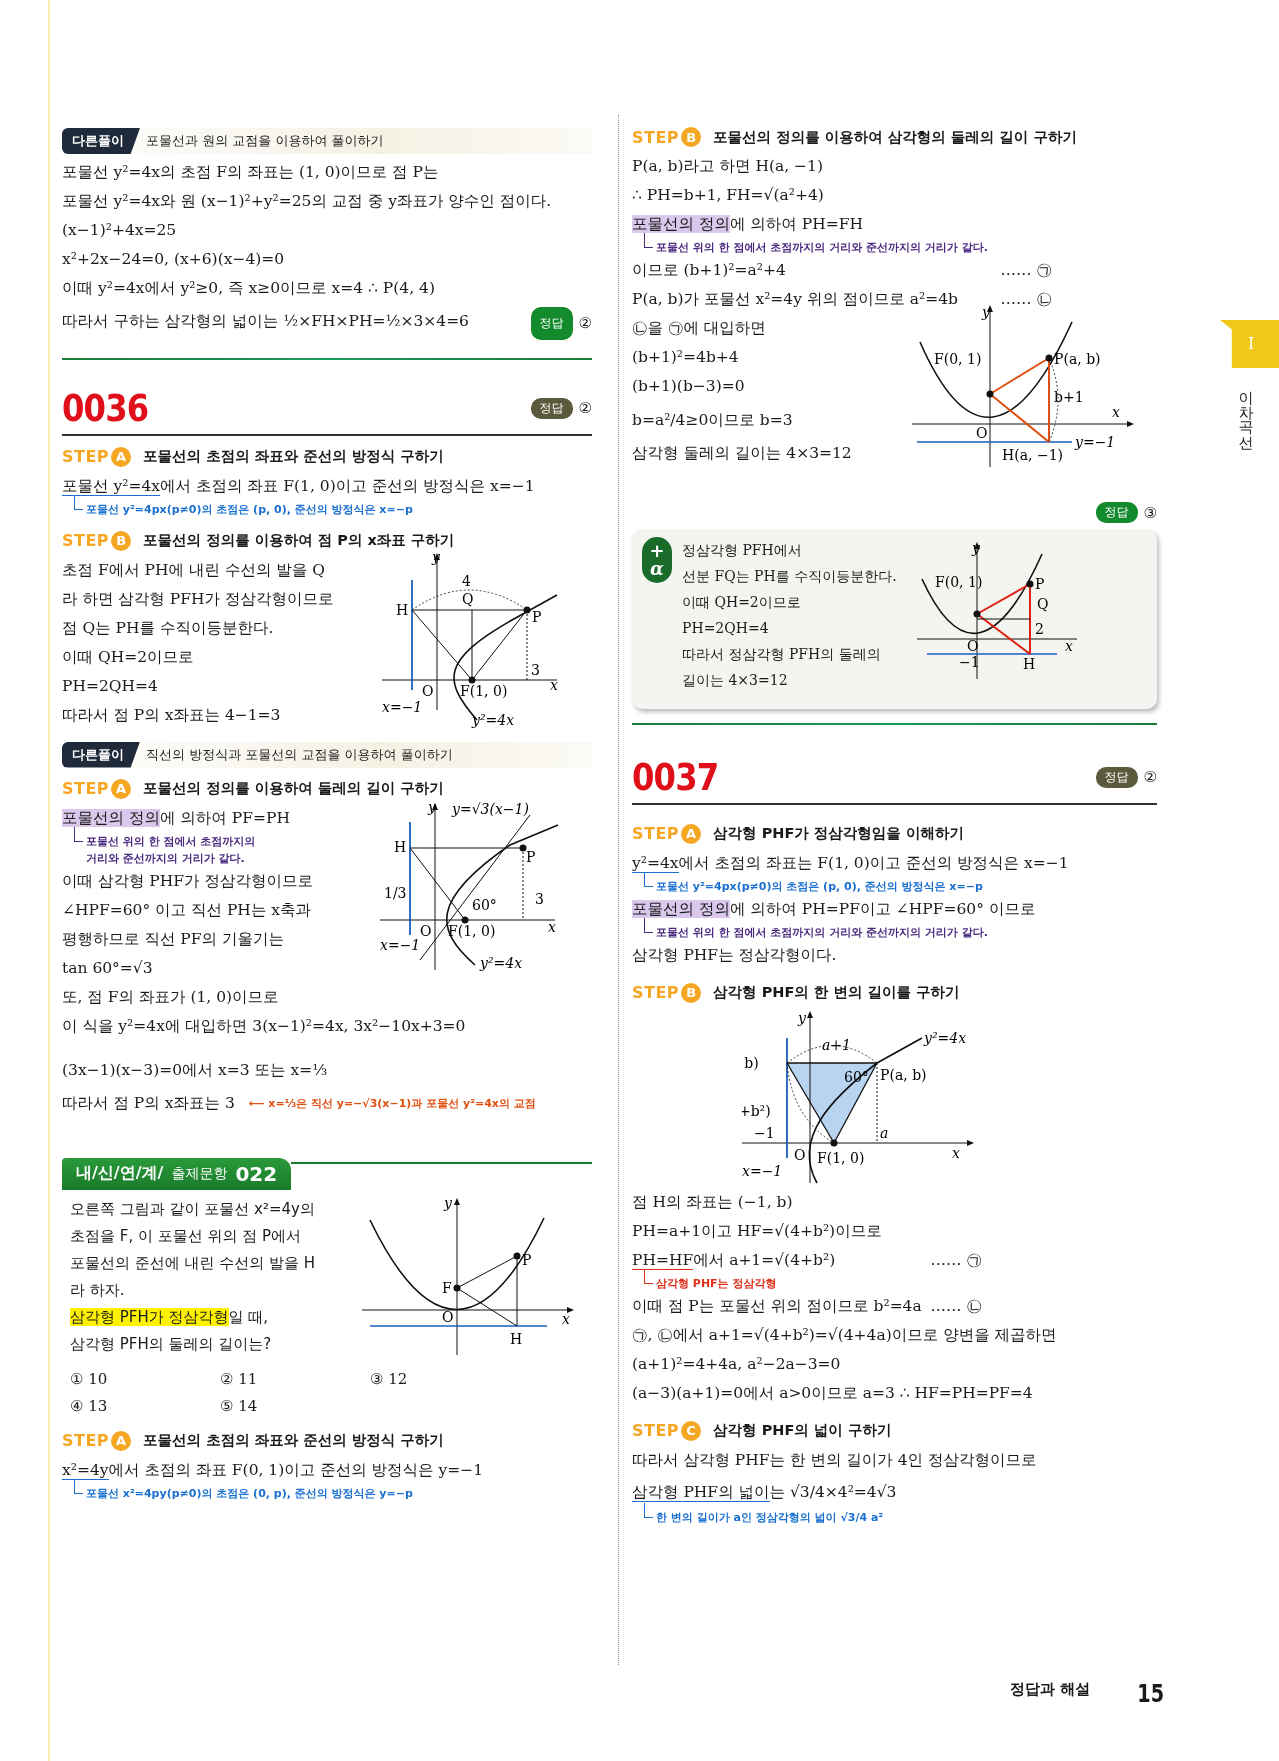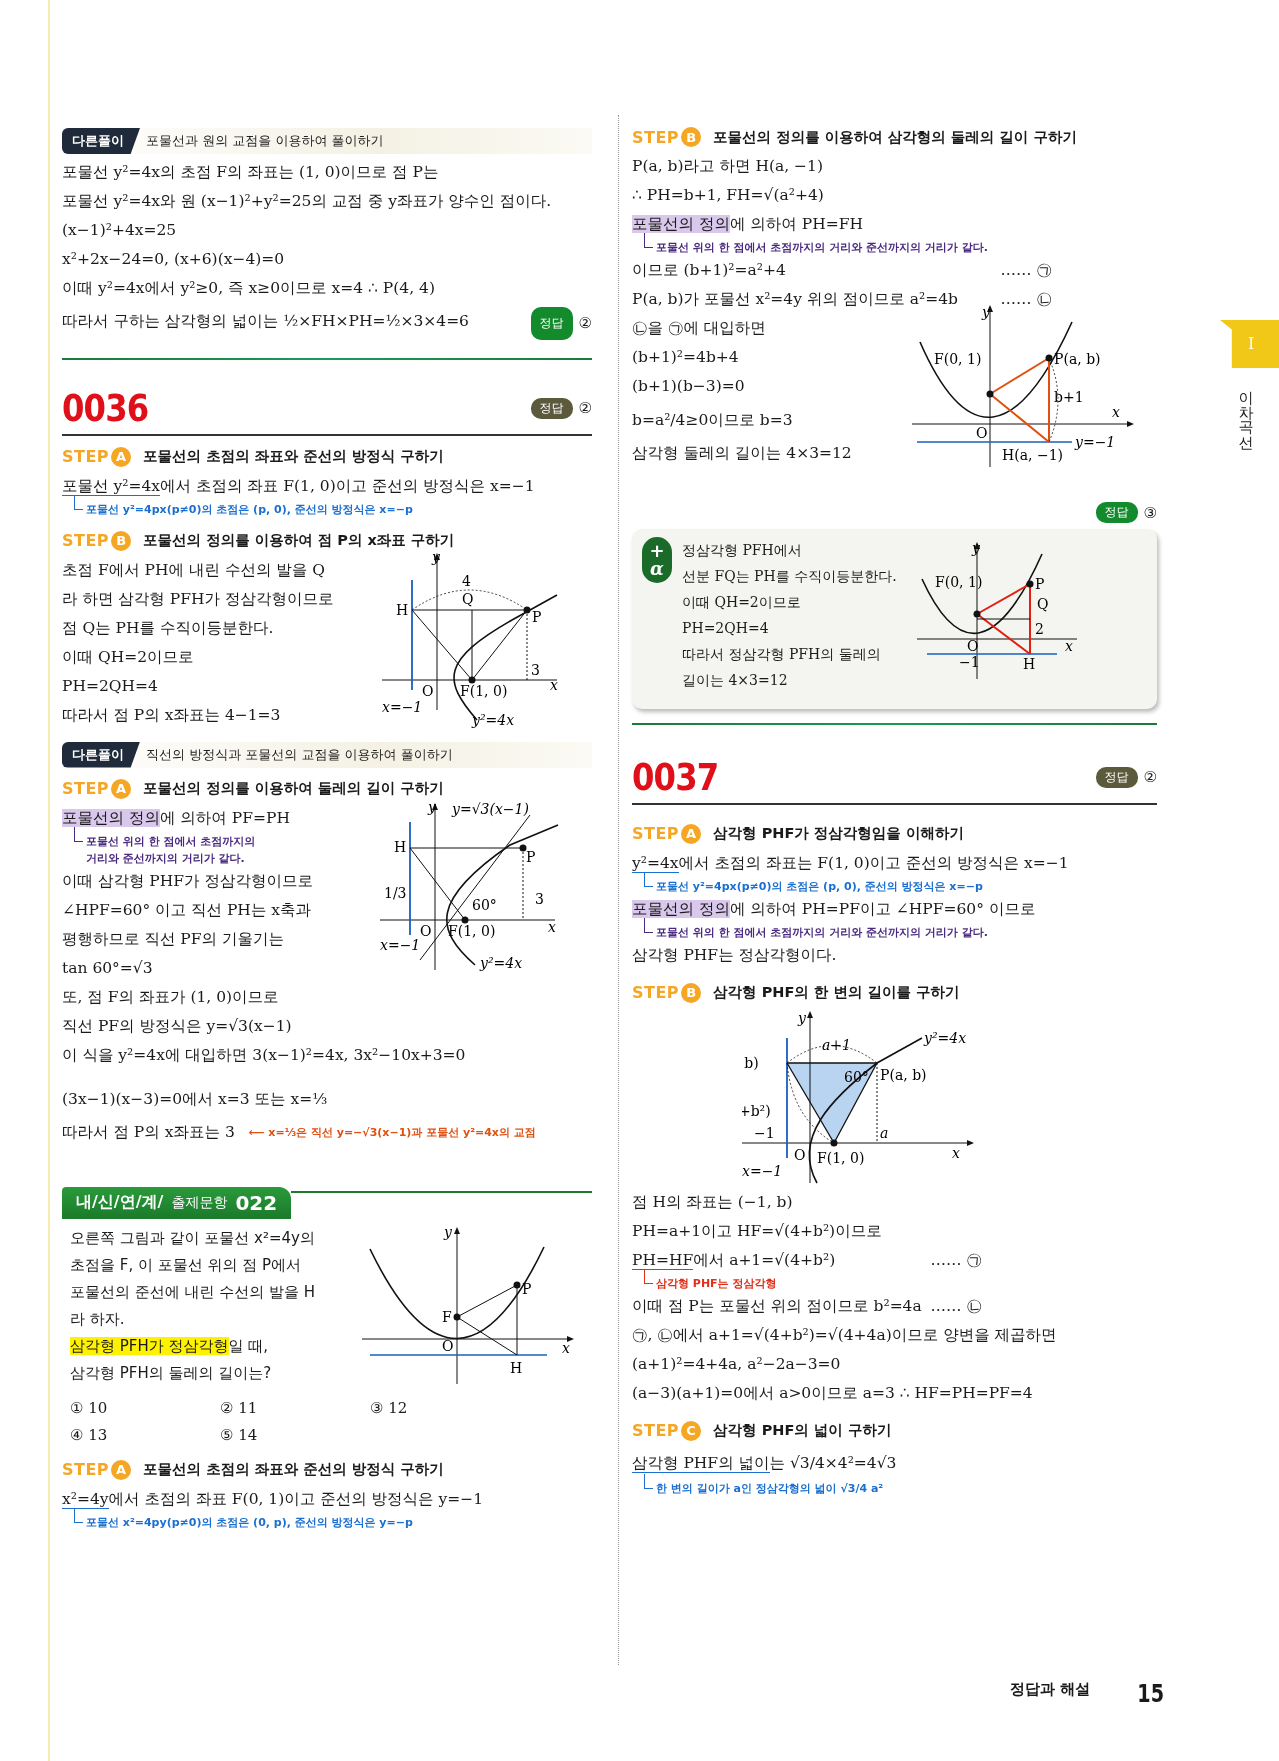--- a/index.html
+++ b/index.html
@@ -164,21 +164,20 @@
     </div>
     <div style="position:relative;">
       <div class="line"><span class="hl-purple">포물선의 정의</span><span>에 의하여 PF=PH</span></div>
       <div class="note purple">포물선 위의 한 점에서 초점까지의</div>
       <div class="note purple nob">거리와 준선까지의 거리가 같다.</div>
       <div class="line">이때 삼각형 PHF가 정삼각형이므로</div>
       <div class="line">∠HPF=60° 이고 직선 PH는 x축과</div>
       <div class="line">평행하므로 직선 PF의 기울기는</div>
       <div class="line">tan 60°=√3</div>
       <div class="line">또, 점 F의 좌표가 (1, 0)이므로</div>
-      <div class="line">직선 PF의 방정식은 y=√3(x−1)</div>
       <div class="line">이 식을 y²=4x에 대입하면 3(x−1)²=4x, 3x²−10x+3=0</div>
       <div class="line" style="margin-top:15px;">(3x−1)(x−3)=0에서 x=3 또는 x=⅓</div>
       <div class="line" style="margin-top:4px;display:flex;gap:14px;">
         <span>따라서 점 P의 x좌표는 3</span>
         <span style="color:#e05010;font-size:11px;font-weight:bold;font-family:'DejaVu Sans',sans-serif;">⟵ <span>x=⅓은 직선 y=−√3(x−1)과 포물선 y²=4x의 교점</span></span>
       </div>
       <div class="fig" style="left:318px;top:-4px;">
         <svg width="180" height="175" viewBox="0 0 180 175">
           <line x1="55" y1="170" x2="55" y2="5" stroke="#111" stroke-width="1"></line>
           <polygon points="55,3 52,10 58,10" fill="#111"></polygon>
@@ -414,20 +413,21 @@
     <div class="line" style="width:350px;"><span>이때 점 P는 포물선 위의 점이므로 b²=4a</span><span class="right-dots">…… ㉡</span></div>
     <div class="line">㉠, ㉡에서 a+1=√(4+b²)=√(4+4a)이므로 양변을 제곱하면</div>
     <div class="line">(a+1)²=4+4a, a²−2a−3=0</div>
     <div class="line">(a−3)(a+1)=0에서 a&gt;0이므로 a=3    ∴ HF=PH=PF=4</div>
 
     <div class="step" style="margin-top:8px;">
       <span class="st">STEP</span>
       <span class="circ">C</span>
       <span class="sttitle">삼각형 PHF의 넓이 구하기</span>
     </div>
+    <div class="line">따라서 삼각형 PHF는 한 변의 길이가 4인 정삼각형이므로</div>
     <div class="line" style="line-height:34px;"><span class="ul-blue">삼각형 PHF의 넓이</span><span>는 √3/4×4²=4√3</span></div>
     <div class="note blue">한 변의 길이가 a인 정삼각형의 넓이 √3/4 a²</div>
   </div>
 
   <div class="footer">
     <span class="ft">정답과 해설</span>
     <span class="pg">15</span>
   </div>
 </div>
 

